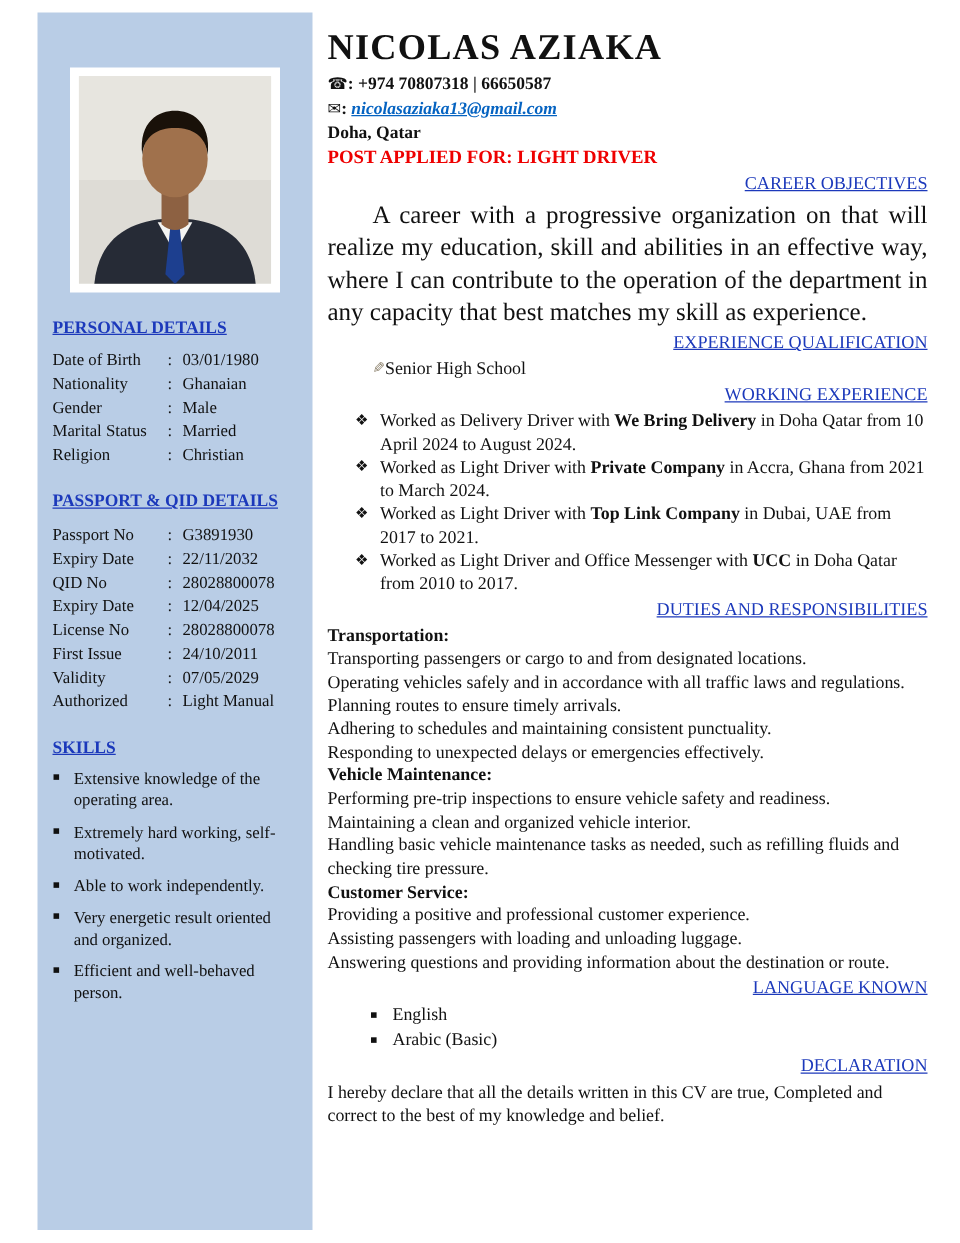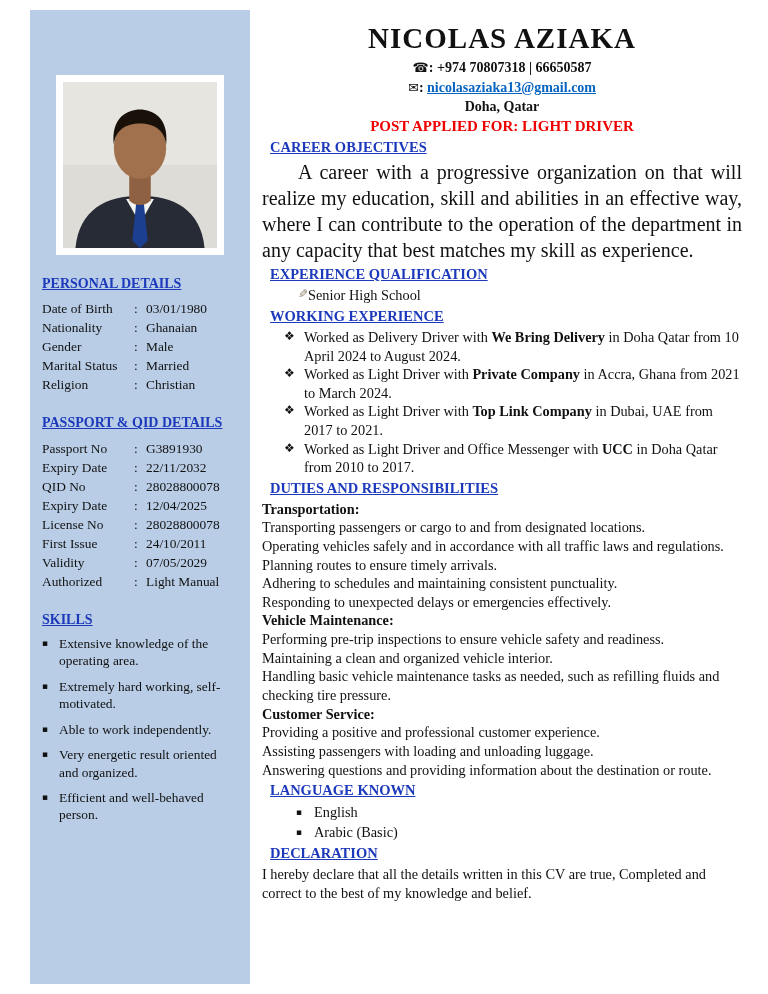--- a/index.html
+++ b/index.html
@@ -10,43 +10,43 @@
   }
   *{box-sizing:border-box;}
   html,body{margin:0;padding:0;}
   body{width:768px;height:994px;background:#fff;color:#111;
        font-family:"Liberation Serif","DejaVu Serif",serif;}
   .page{width:768px;height:994px;display:flex;gap:12px;
         padding:10px 26px 10px 30px;overflow:hidden;background:#fff;}
   .glyph{font-family:"DejaVu Sans",sans-serif;}
 
   
-  .sidebar{flex:0 0 220px;background:var(--sidebar-bg);padding:65px 12px 16px 12px;}
+  .sidebar{flex:0 0 220px;background:var(--sidebar-bg);padding:44px 12px 16px 12px;}
   .photo-box{width:168px;margin:0 auto 12px;background:#fff;padding:7px;}
   .photo-box svg{display:block;width:100%;height:166px;}
   .sb-title{color:var(--heading-blue);font-weight:bold;font-size:14px;
             text-decoration:underline;margin:20px 0 6px;line-height:1.3;}
   .sb-row{display:flex;font-size:13.4px;line-height:1.42;}
   .sb-row .lbl{flex:0 0 92px;}
   .sb-row .colon{flex:0 0 12px;}
   .sb-row .val{flex:1;}
   .skills-list{margin:4px 0 0;padding:0;list-style:none;}
   .skill{display:flex;font-size:13.4px;line-height:1.3;margin:0 0 8px;}
   .skill .glyph{flex:0 0 17px;font-size:9px;padding-top:3px;}
 
   
   .main{flex:1;padding-top:12px;min-width:0;}
-  .hdr{text-align:center;}
+  .hdr{}
   .name{font-size:29px;font-weight:bold;letter-spacing:1px;line-height:1.15;margin:0 0 3px;}
   .contact{font-size:14px;font-weight:bold;line-height:1.38;}
   .contact .glyph{font-size:13px;}
-  .email-link{color:var(--link-blue);text-decoration:underline;font-weight:bold;cursor:pointer;}
+  .email-link{color:var(--link-blue);text-decoration:underline;font-weight:bold;cursor:pointer;font-style:italic;}
   .post{color:var(--post-red);font-weight:bold;font-size:15px;margin:2px 0 3px;}
-  .sec-title{color:var(--heading-blue);font-weight:bold;font-size:14.5px;
-             text-decoration:underline;margin:2px 8px 2px;line-height:1.3;}
+  .sec-title{color:var(--heading-blue);font-weight:normal;font-size:14.5px;
+             text-decoration:underline;margin:2px 0 2px;line-height:1.3;text-align:right;}
   .para{font-size:20px;line-height:1.3;text-align:justify;text-indent:36px;margin:0;}
   .edu-item{display:flex;font-size:14.3px;line-height:1.35;margin-left:22px;}
   .edu-item .glyph{flex:0 0 24px;font-size:12px;color:#8a7f6a;transform:scaleX(-1);}
   .exp-item{display:flex;font-size:14.3px;line-height:1.3;margin-left:22px;}
   .exp-item .glyph{flex:0 0 20px;font-size:12px;padding-top:1px;}
   .exp-text{flex:1;}
   .duty-head{font-weight:bold;font-size:14.3px;line-height:1.32;}
   .duty-line{font-size:14.3px;line-height:1.3;}
   .lang-item{display:flex;font-size:14.3px;line-height:1.4;margin-left:34px;}
   .lang-item .glyph{flex:0 0 18px;font-size:9px;padding-top:4px;}

